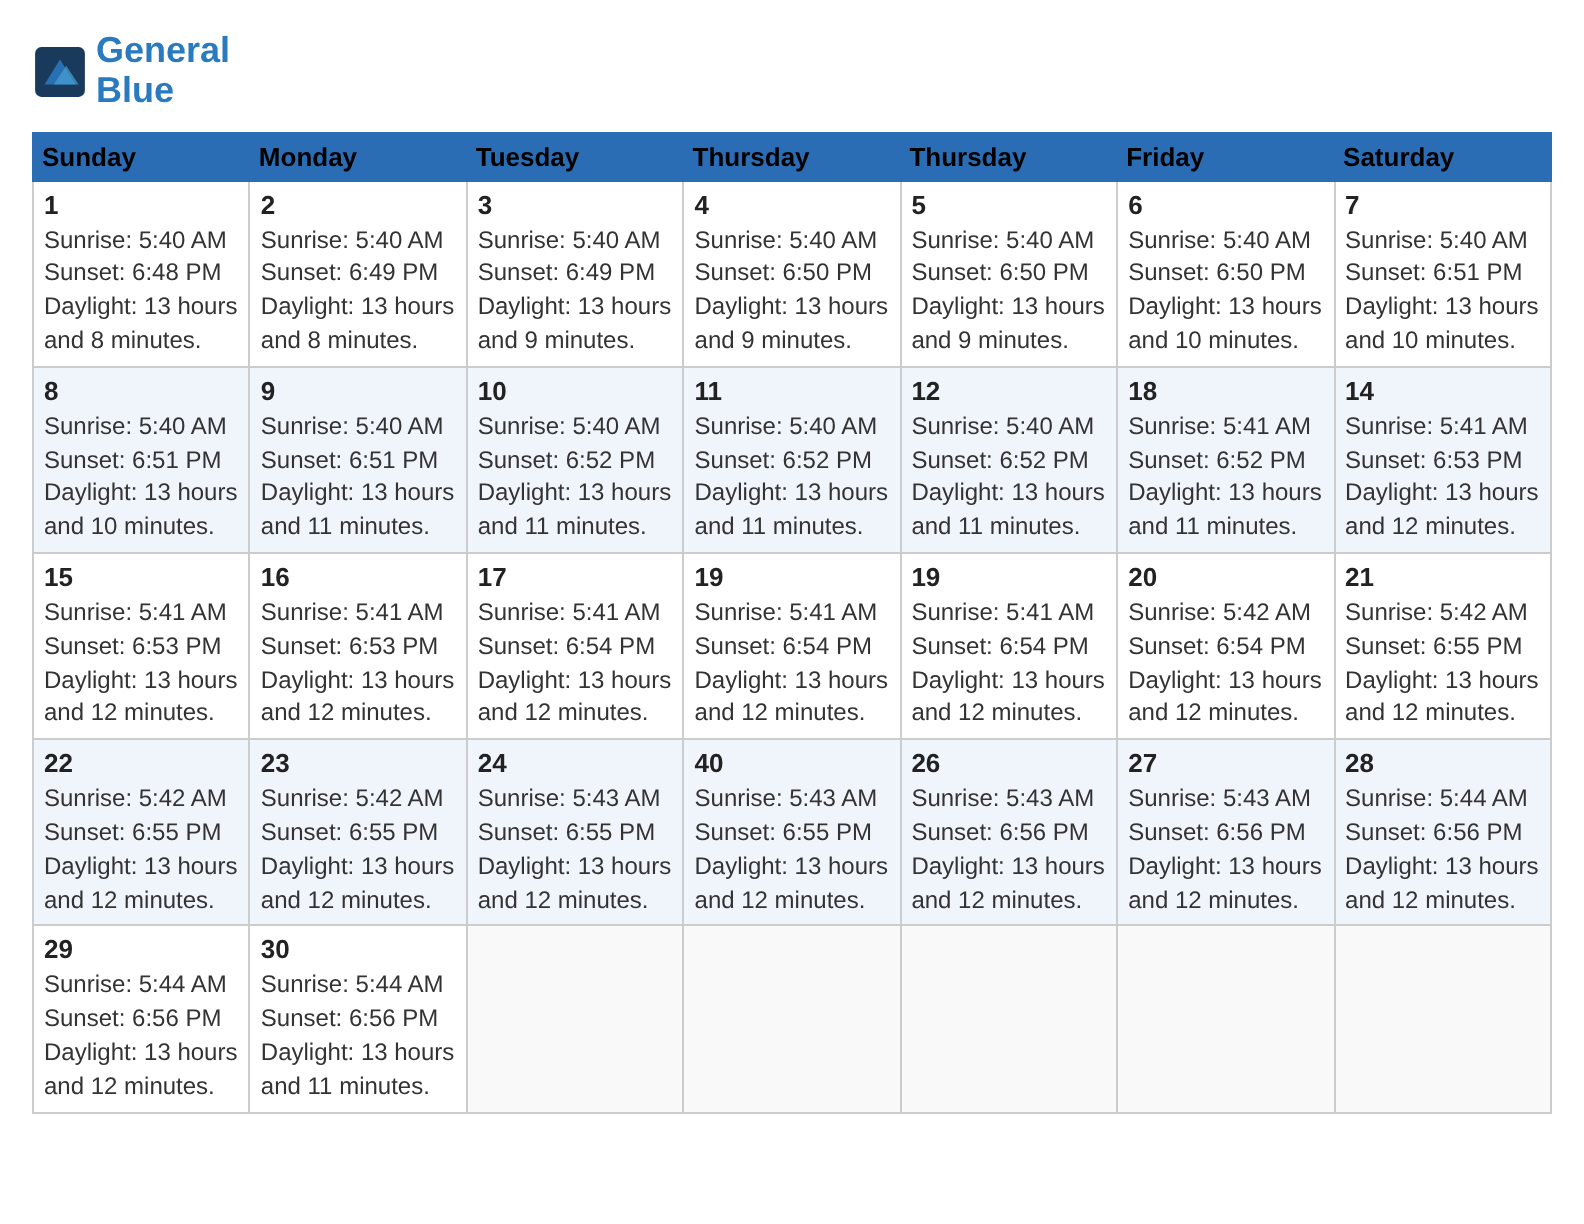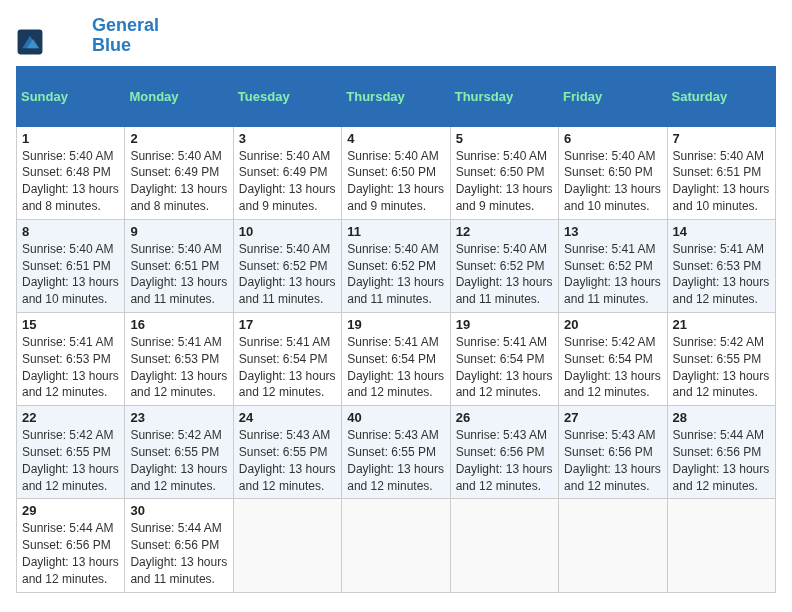--- a/index.html
+++ b/index.html
@@ -11,22 +11,21 @@
       padding: 16px;
     }
     .header-area {
       display: flex;
       justify-content: space-between;
       align-items: flex-start;
       margin-bottom: 10px;
     }
     .logo {
       display: flex;
-      align-items: flex-end;
-      gap: 44px;
+      align-items: center;
     }
     .logo-text {
       font-size: 18px;
       font-weight: bold;
       color: #1a3a5c;
       line-height: 1.1;
     }
     .logo-text span {
       color: #2a7abf;
     }
@@ -47,24 +46,24 @@
       font-size: 15px;
       color: #333;
     }
     table {
       width: 100%;
       border-collapse: collapse;
       table-layout: fixed;
     }
     thead tr th {
       background-color: #2a6db5;
-      color: #86efac;
+      color: #000000;
       font-size: 13px;
       font-weight: bold;
-      padding: 22px 4px;
+      padding: 4px 4px;
       text-align: left;
       border: 1px solid #2a6db5;
     }
     tbody tr td {
       vertical-align: top;
       border: 1px solid #ccc;
       padding: 4px 5px;
       min-height: 80px;
       height: 90px;
       font-size: 10.5px;
@@ -168,21 +167,21 @@
         </td>
         <td>
           <span class="day-num">11</span>
           <div class="day-info">Sunrise: 5:40 AM<br>Sunset: 6:52 PM<br>Daylight: 13 hours<br>and 11 minutes.</div>
         </td>
         <td>
           <span class="day-num">12</span>
           <div class="day-info">Sunrise: 5:40 AM<br>Sunset: 6:52 PM<br>Daylight: 13 hours<br>and 11 minutes.</div>
         </td>
         <td>
-          <span class="day-num">13</span>
+          <span class="day-num">18</span>
           <div class="day-info">Sunrise: 5:41 AM<br>Sunset: 6:52 PM<br>Daylight: 13 hours<br>and 11 minutes.</div>
         </td>
         <td>
           <span class="day-num">14</span>
           <div class="day-info">Sunrise: 5:41 AM<br>Sunset: 6:53 PM<br>Daylight: 13 hours<br>and 12 minutes.</div>
         </td>
       </tr>
       <tr>
         <td>
           <span class="day-num">15</span>

